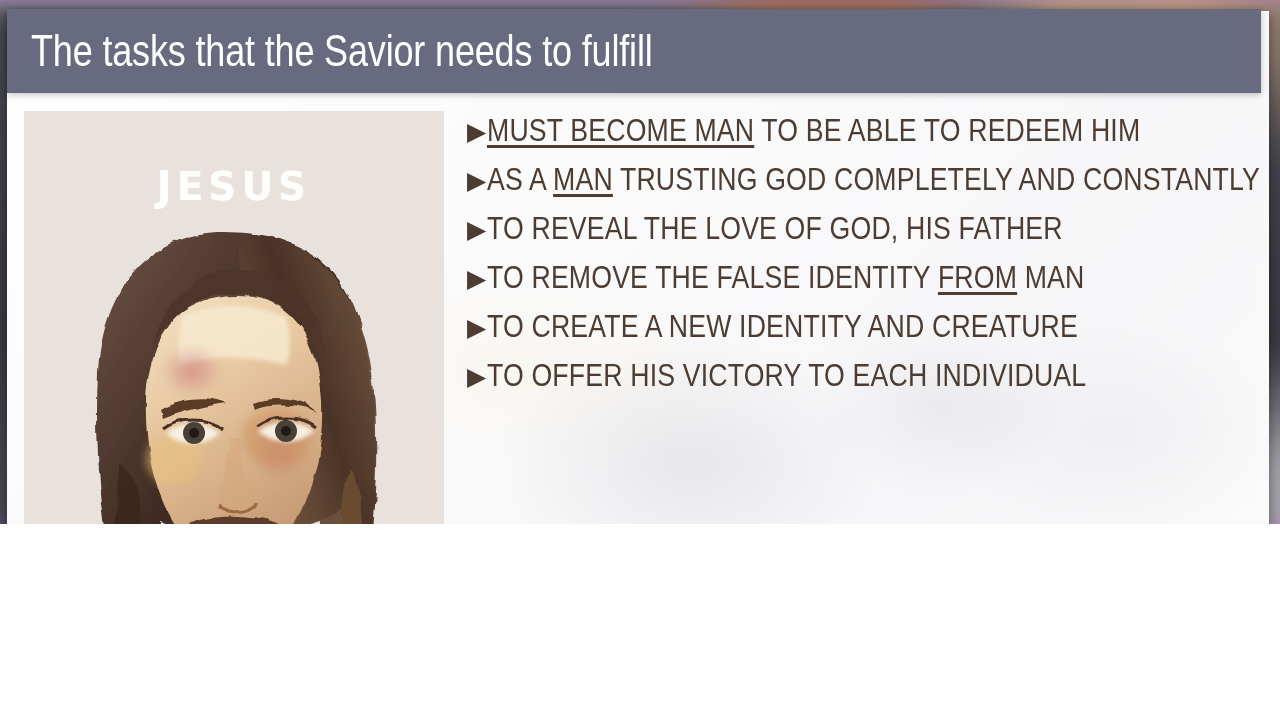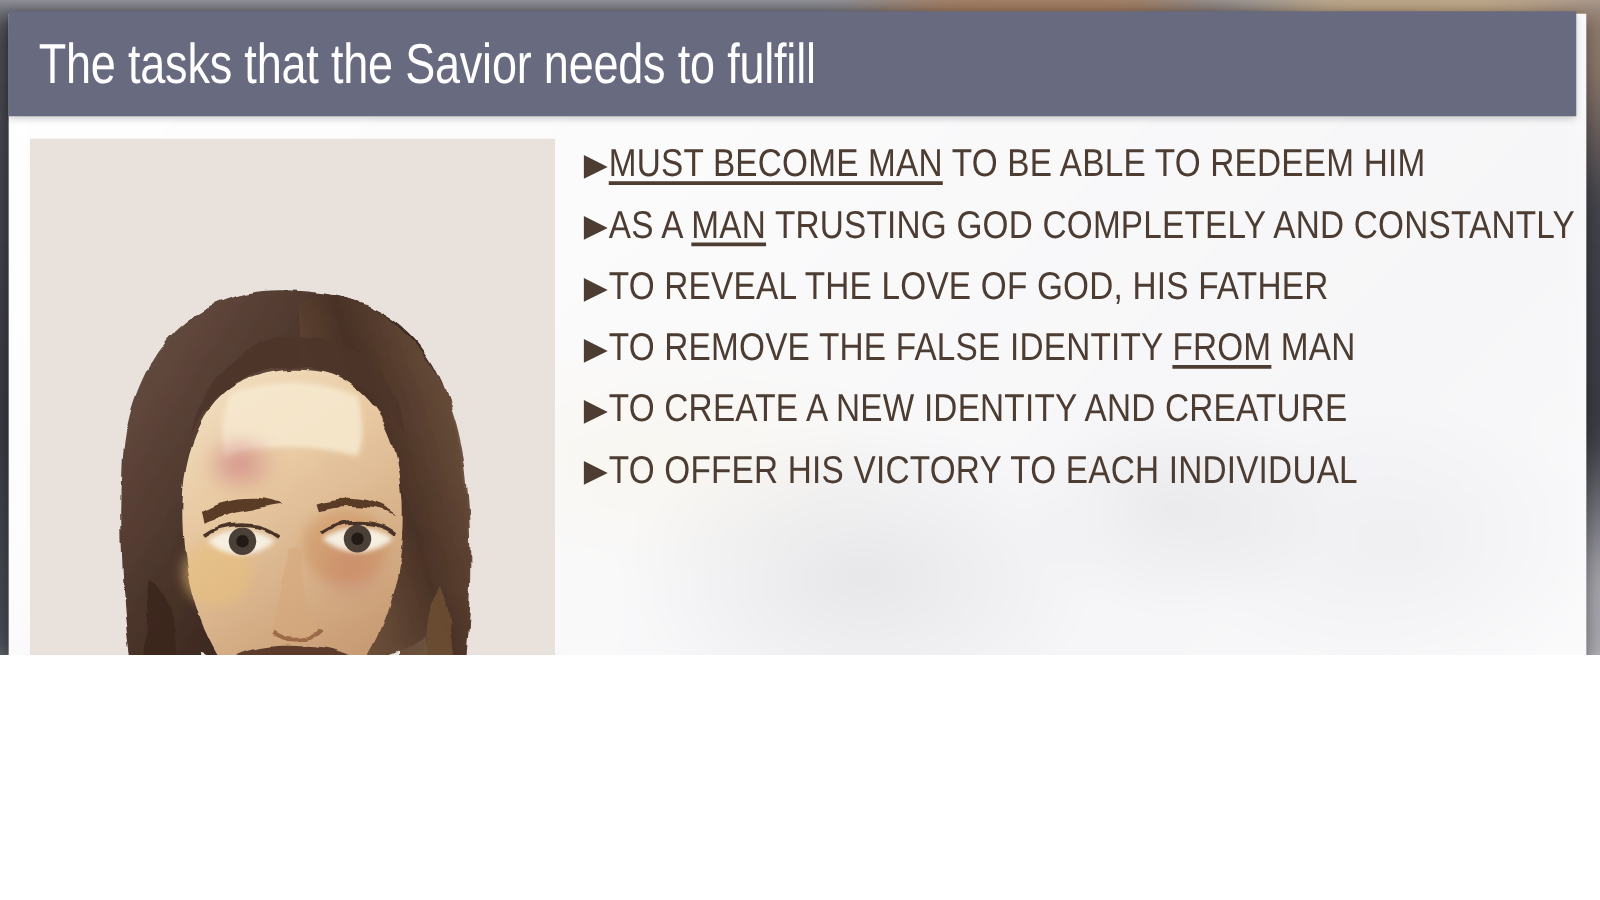--- a/index.html
+++ b/index.html
@@ -9,21 +9,21 @@
     height: 720px;
     overflow: hidden;
     font-family: "Liberation Sans", sans-serif;
   }
 
   
   .desktop {
     position: relative;
     width: 1280px;
     height: 524px;
-    background: #e5e5e5;
+    background: #d946ef;
     overflow: hidden;
   }
   .backdrop {
     position: absolute;
     inset: 0;
     background:
       radial-gradient(circle at 64% 3%, rgba(150,110,80,0.95) 0 7%, rgba(150,110,80,0) 16%),
       radial-gradient(circle at 86% 4%, rgba(196,164,120,0.75) 0 5%, rgba(196,164,120,0) 13%),
       radial-gradient(circle at 99% 4%, rgba(170,140,120,0.6) 0 4%, rgba(170,140,120,0) 11%),
       radial-gradient(circle at 16% 99%, rgba(88,92,104,0.9) 0 9%, rgba(88,92,104,0) 20%),
@@ -163,20 +163,21 @@
 
   <div class="slide">
     <div class="slide-wash"></div>
   </div>
 
   <div class="title-bar">
     <div class="title-text">The tasks that the Savior needs to fulfill</div>
   </div>
 
   <div class="picture-panel">
+    <div class="jesus-word">Jesus</div>
 
     <div class="portrait">
       <svg viewBox="0 0 420 455" xmlns="http://www.w3.org/2000/svg">
         <defs>
           <filter id="wc" x="-20%" y="-20%" width="140%" height="140%">
             <feTurbulence type="fractalNoise" baseFrequency="0.035" numOctaves="3" seed="7" result="n"></feTurbulence>
             <feDisplacementMap in="SourceGraphic" in2="n" scale="7" xChannelSelector="R" yChannelSelector="G"></feDisplacementMap>
           </filter>
           <filter id="soft" x="-20%" y="-20%" width="140%" height="140%">
             <feGaussianBlur stdDeviation="2.2"></feGaussianBlur>

